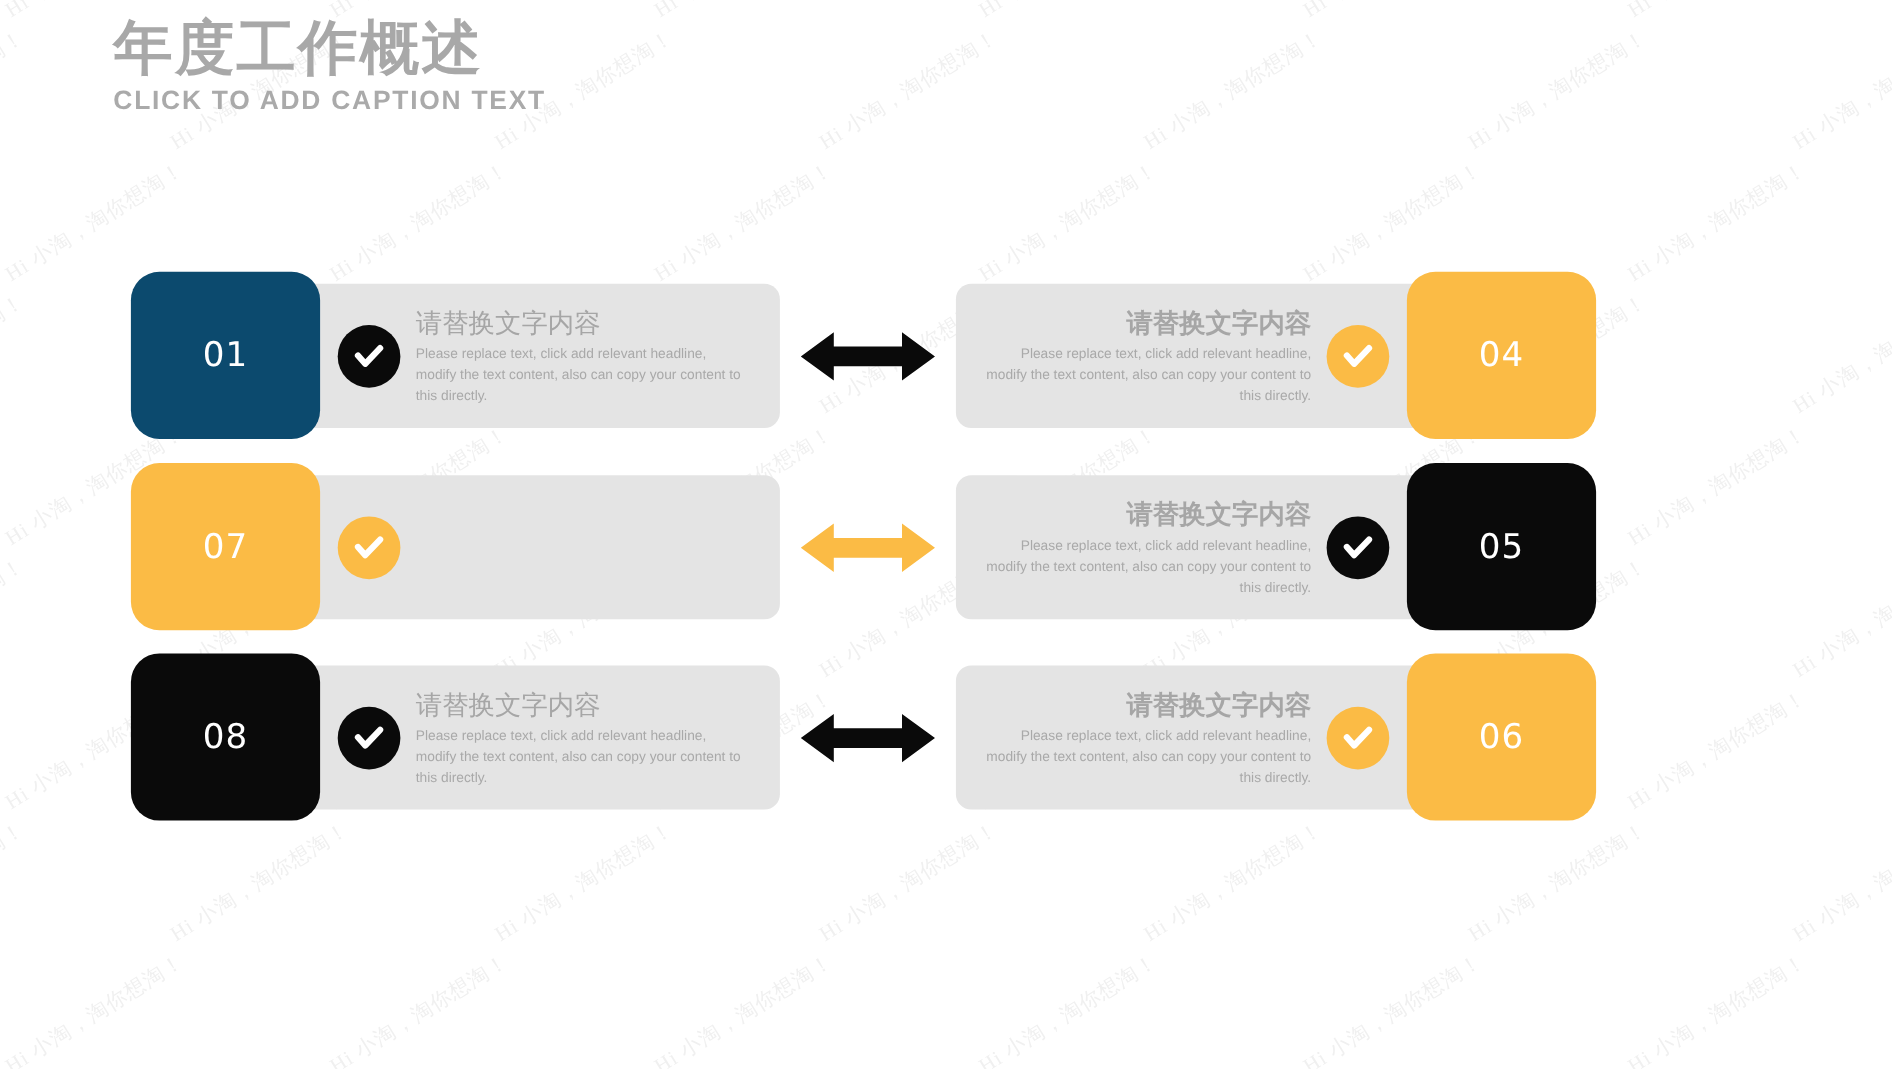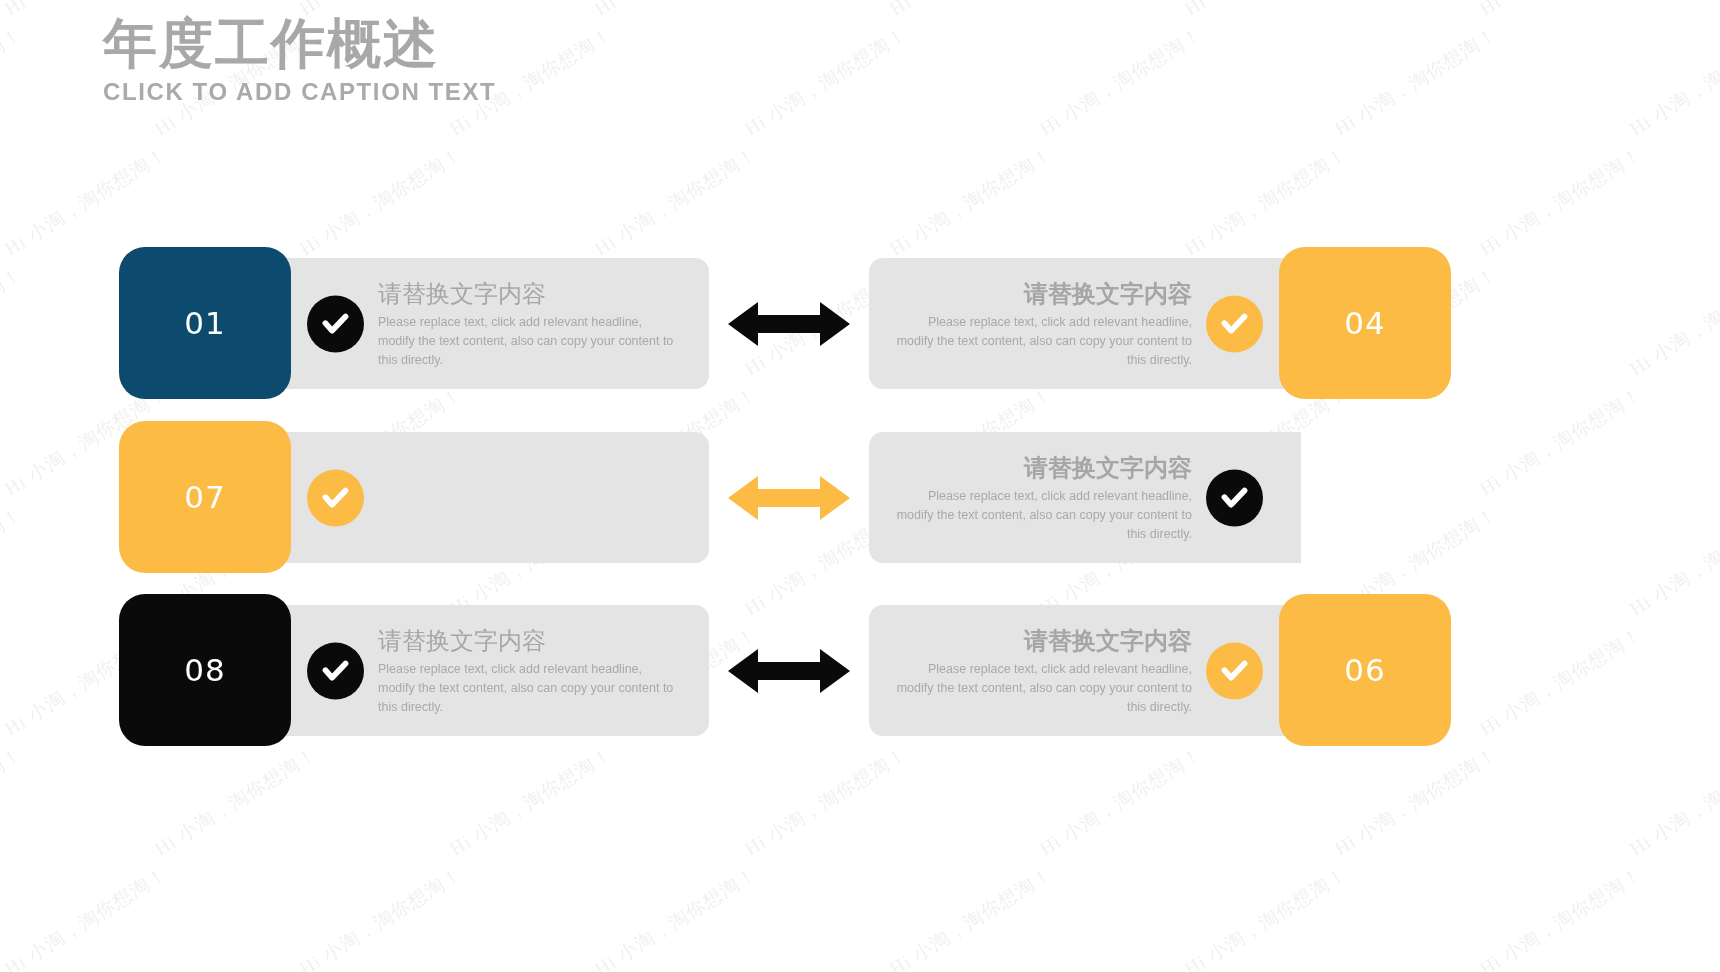--- a/index.html
+++ b/index.html
@@ -221,20 +221,23 @@
           </div>
           <div class="textblock"></div>
         </div>
         <div class="arrow">
           <svg viewBox="0 0 122 56" preserveAspectRatio="none" aria-hidden="true">
             <path d="M0 28 L30 6 L30 19 L92 19 L92 6 L122 28 L92 50 L92 37 L30 37 L30 50 Z" fill="#FBBB45"></path>
           </svg>
         </div>
         <div class="half right">
           <div class="panel" style="background: rgb(228, 228, 228);"></div>
+          <div class="numbox" style="background: rgb(10, 10, 10);">
+            <span>05</span>
+          </div>
           <div class="check" style="background: rgb(10, 10, 10);">
             <svg viewBox="0 0 24 24" aria-hidden="true">
               <path d="M4.2 11.4 L9.3 17.2 L19.8 6.2" fill="none" stroke="#FFFFFF" stroke-width="4.4" stroke-linecap="round" stroke-linejoin="round"></path>
             </svg>
           </div>
           <div class="textblock">
             <div class="tb-head">请替换文字内容</div>
             <div class="tb-body">Please  replace text, click add relevant headline, modify the text content, also can copy your content to this directly.</div>
           </div>
         </div>

